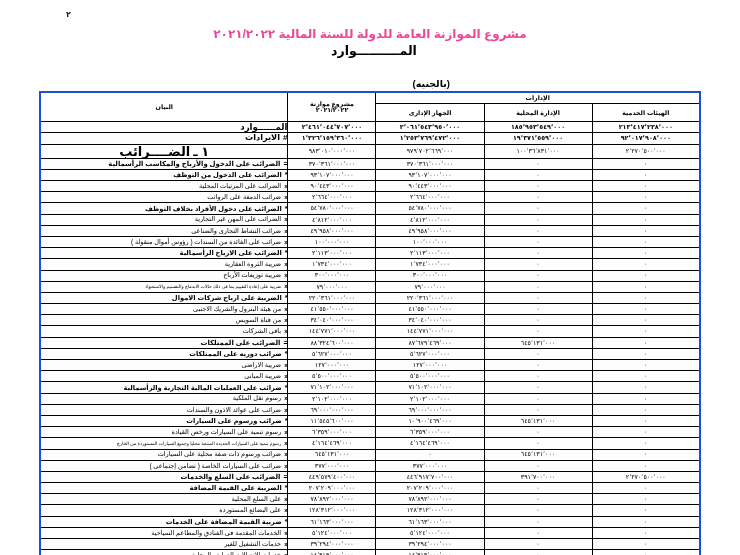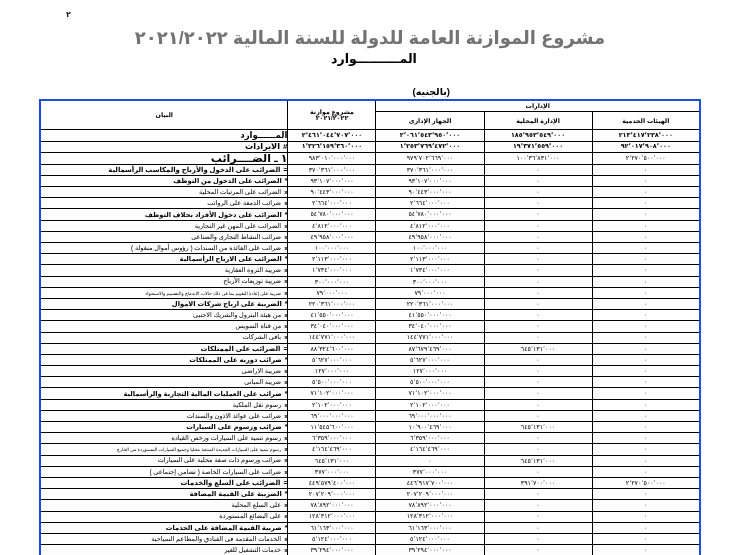--- a/index.html
+++ b/index.html
@@ -21,24 +21,24 @@
     top:10px; left:66px;
     font-size:8px;
     font-weight:bold;
     color:#222;
   }
   .title-block{
     text-align:center;
     padding-top:26px;
   }
   .doc-title{
-    font-size:18px;
+    font-size:12px;
     font-weight:bold;
     letter-spacing:0px;
-    color:#737373;
+    color:#ec4899;
     line-height:1.35;
   }
   .doc-subtitle{
     font-size:12.5px;
     font-weight:bold;
     color:#000;
     line-height:1.35;
     margin-top:1px;
     padding-left:8px;
   }
@@ -97,21 +97,21 @@
     padding:0 4px 0 3px;
     direction:rtl;
     font-size:6.6px;
     font-weight:bold;
   }
   
   tr.lvl-top td.label{ font-size:8.6px; font-weight:bold; letter-spacing:0.4px;}
   tr.lvl-top td.num{ font-size:6.4px; font-weight:bold;}
   tr.lvl-h1 td.label{ font-size:8.2px; font-weight:bold;padding-left:32px;}
   tr.lvl-h1 td.num{ font-size:6.4px; font-weight:bold;}
-  tr.lvl-h2 td.label{ font-size:11px; font-weight:bold;}
+  tr.lvl-h2 td.label{ font-size:13px; font-weight:bold;text-align:center;}
   tr.lvl-eq td.label{ font-size:6.9px; font-weight:bold;}
   tr.lvl-star td.label{ font-size:6.7px; font-weight:bold;}
   tr.lvl-x td.label{ font-size:6.5px; font-weight:normal;}
   tr.lvl-tiny td.label{ font-size:4.6px; font-weight:normal;}
   .marker{
     display:inline-block;
     font-weight:bold;
     margin-left:3px;
   }
   .mk-x{ font-size:6px; }

